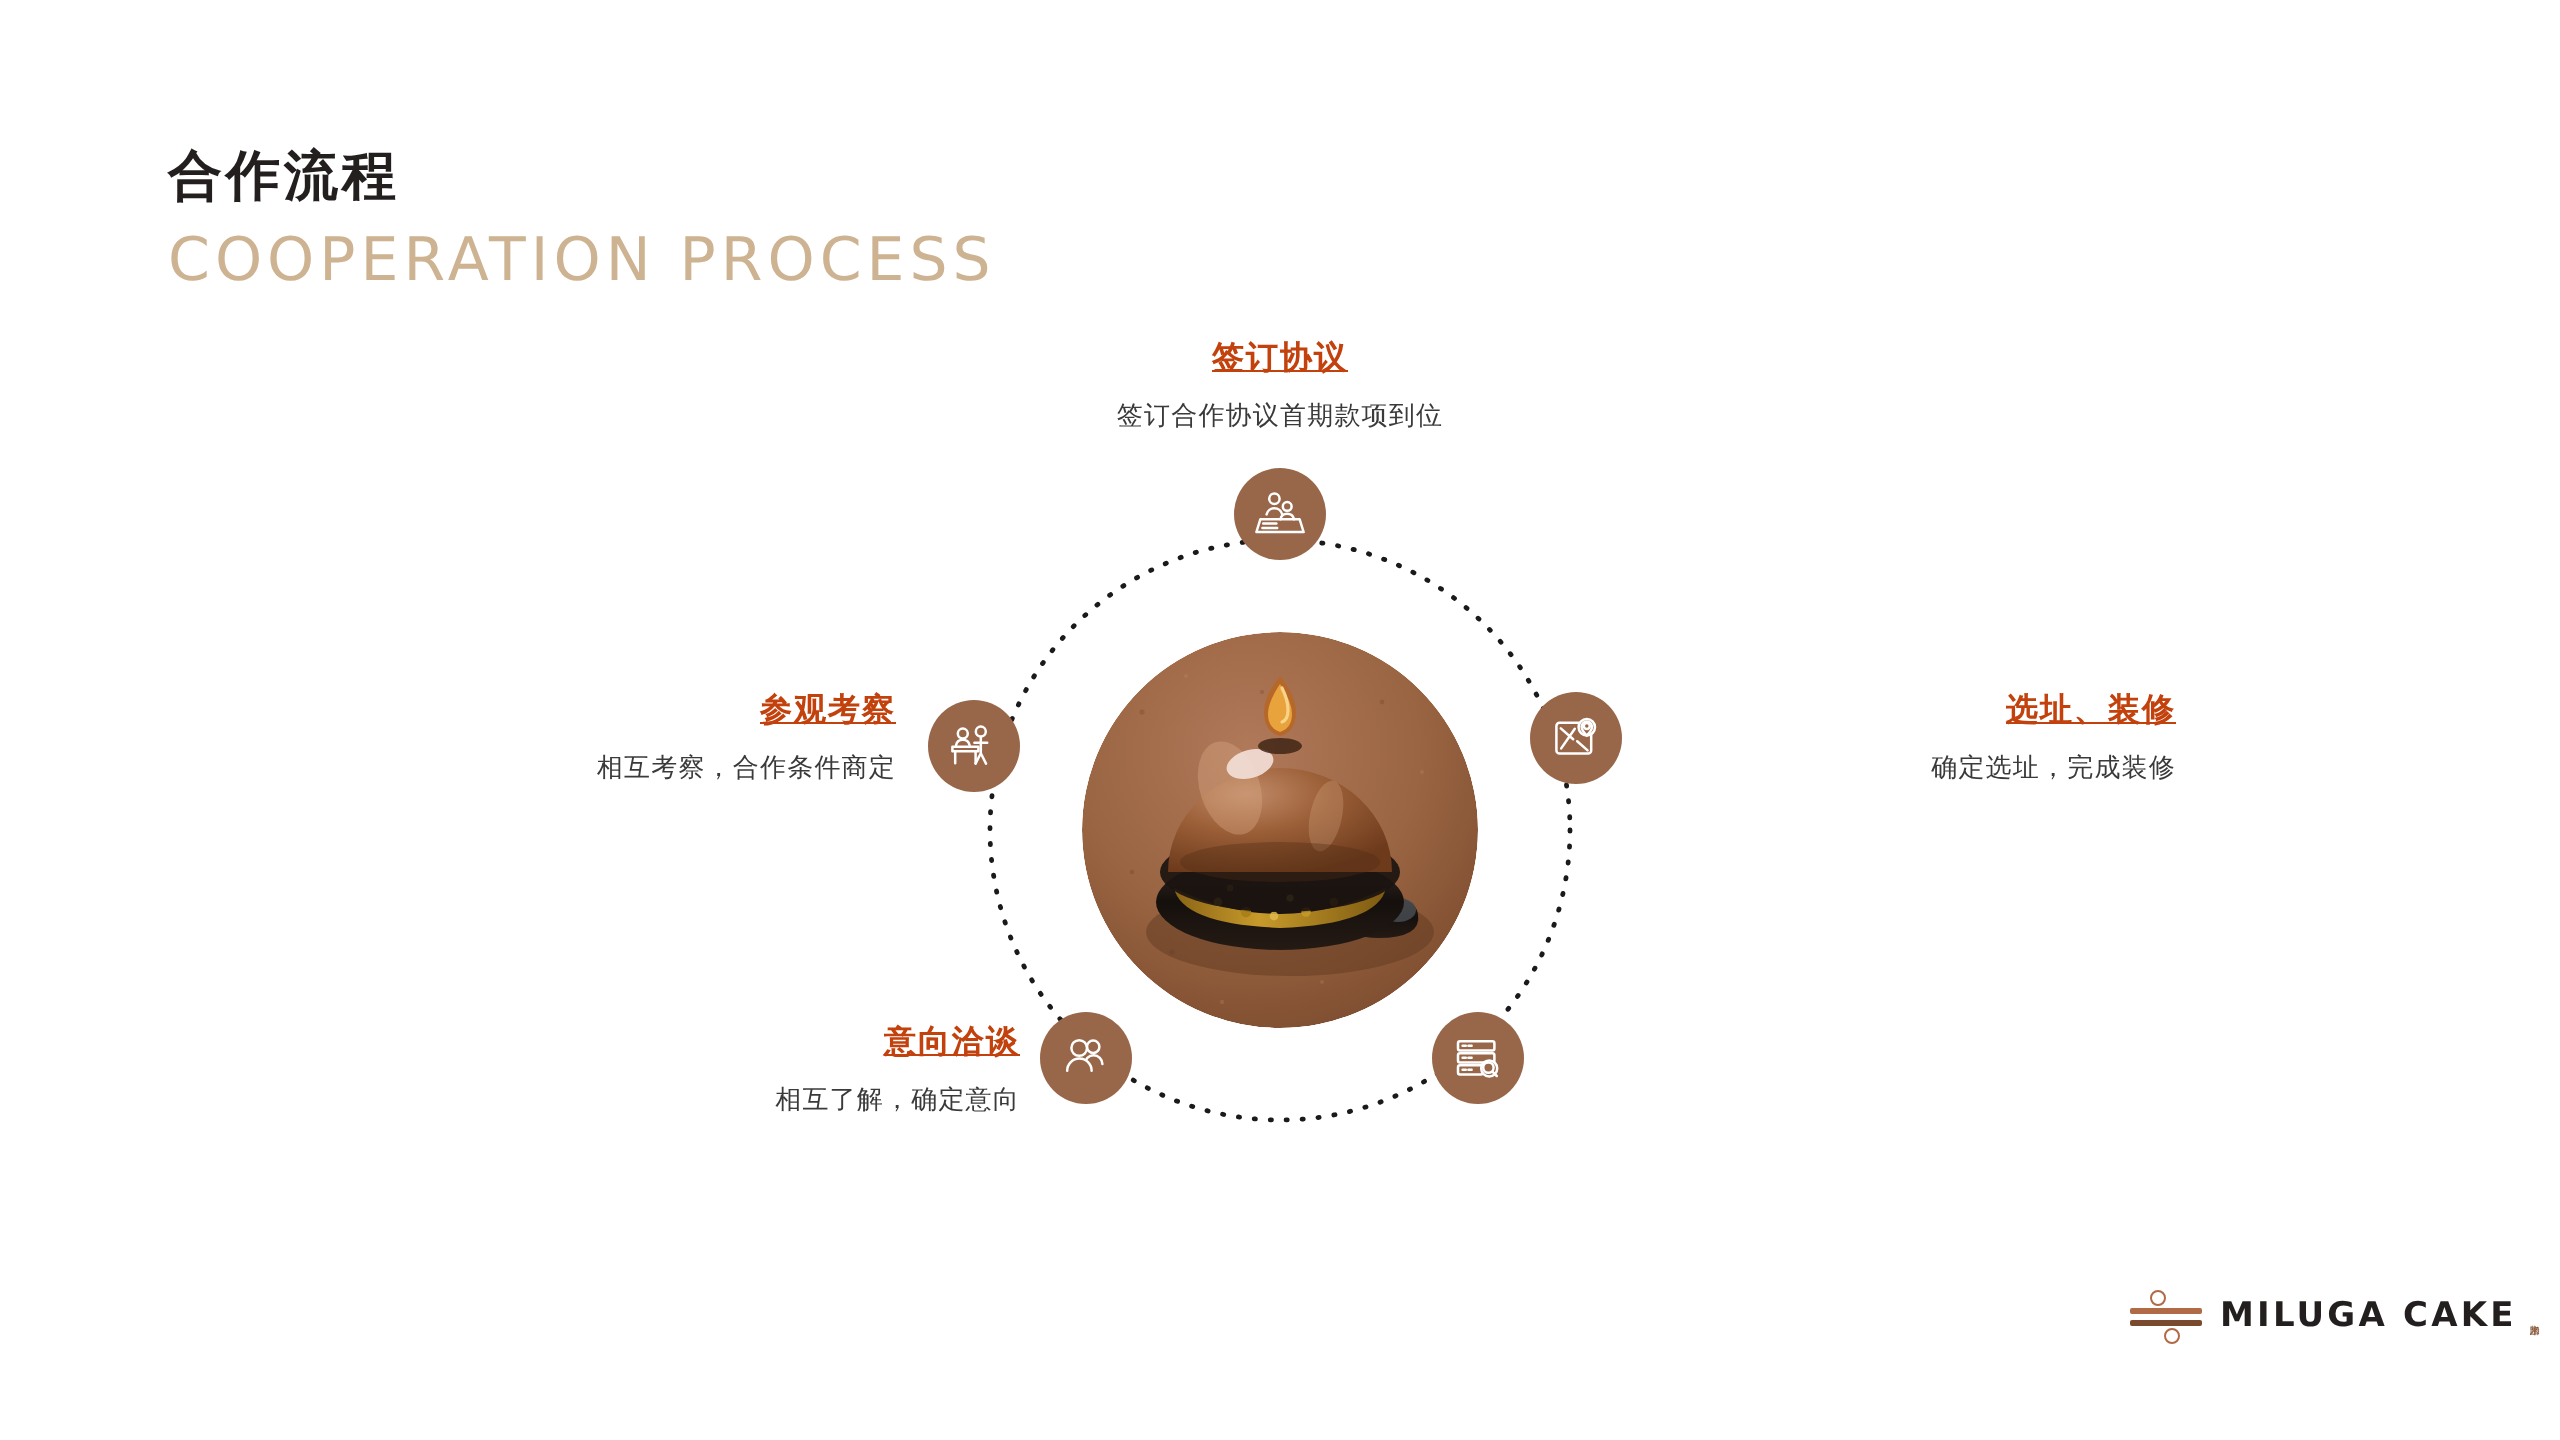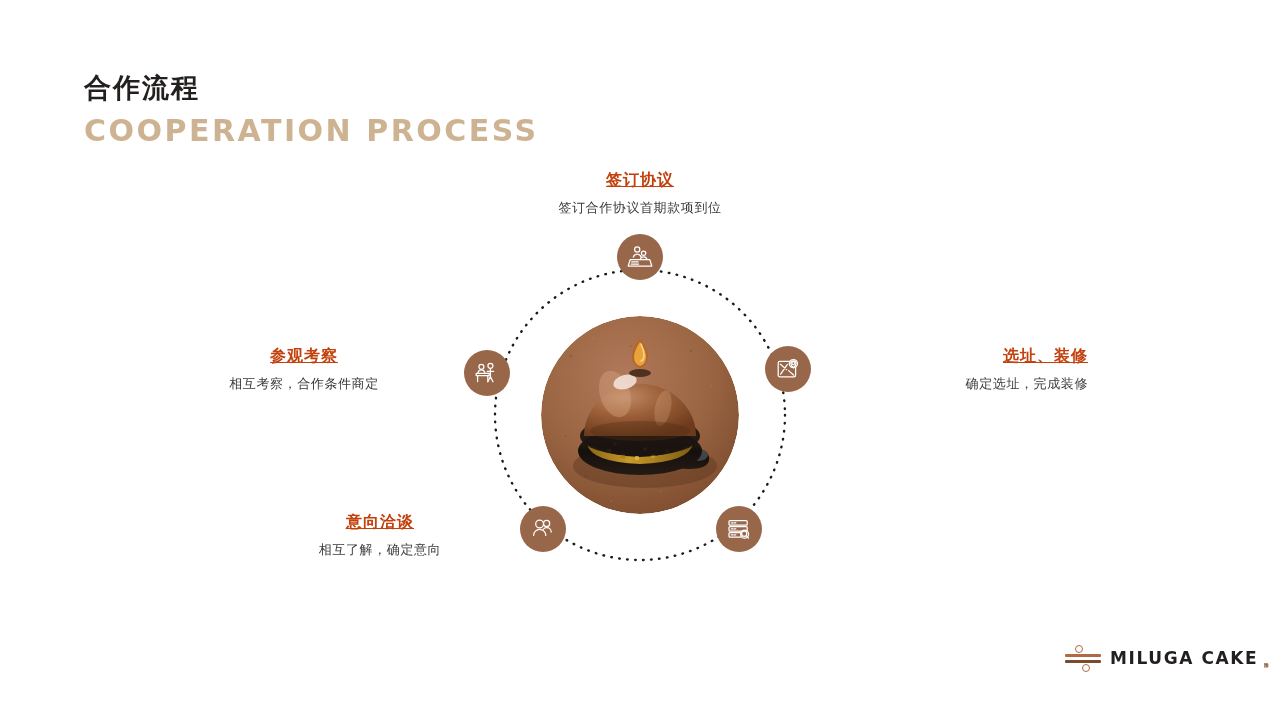--- a/index.html
+++ b/index.html
@@ -14,21 +14,21 @@
   .slide{position:absolute;inset:0;padding-left:40px;}
 
   
   .heading{position:absolute;left:84px;top:72px;}
   .heading .cn{
     font-size:27px;font-weight:bold;color:#231f1e;
     letter-spacing:2px;line-height:1.25;margin:0;
   }
   .heading .en{
     margin:8px 0 0 0;
-    font-size:30px;color:#cdb391;font-weight:700;
+    font-size:30px;color:#cdb391;font-weight:400;
     letter-spacing:2.5px;line-height:1.1;
     font-family:"DejaVu Sans","Liberation Sans",sans-serif;
   }
 
   
   .diagram{position:absolute;left:0;top:0;width:1280px;height:720px;}
   .ring-svg{position:absolute;left:495px;top:270px;width:290px;height:290px;overflow:visible;}
 
   .center-photo{
     position:absolute;left:541px;top:316px;width:198px;height:198px;
@@ -50,21 +50,21 @@
   .node-text{position:absolute;}
   .node-text .t{
     font-size:16px;font-weight:bold;color:#c2410c;line-height:1.3;
     letter-spacing:1px;margin:0;white-space:nowrap;text-decoration:underline;
   }
   .node-text .d{
     font-size:13px;color:#3a3a3a;line-height:1.35;margin:8px 0 0 0;
     letter-spacing:0.6px;white-space:nowrap;
   }
   .ta-center{text-align:center;}
-  .ta-right{text-align:center;}
+  .ta-right{text-align:right;}
   .ta-left{text-align:right;}
 
   
   .logo{position:absolute;left:1063px;top:643px;display:flex;align-items:center;text-align:center;}
   .logo-mark{position:relative;width:40px;height:30px;margin-right:7px;}
   .logo-bar{position:absolute;left:2px;width:36px;height:2.5px;background:#b06a45;border-radius:1px;}
   .logo-bar.b1{top:11px;}
   .logo-bar.b2{top:17px;background:#7a4a2f;}
   .logo-dot{position:absolute;width:6px;height:6px;border-radius:50%;border:1px solid #b06a45;background:#fff;}
   .logo-dot.d1{left:12px;top:2px;}

